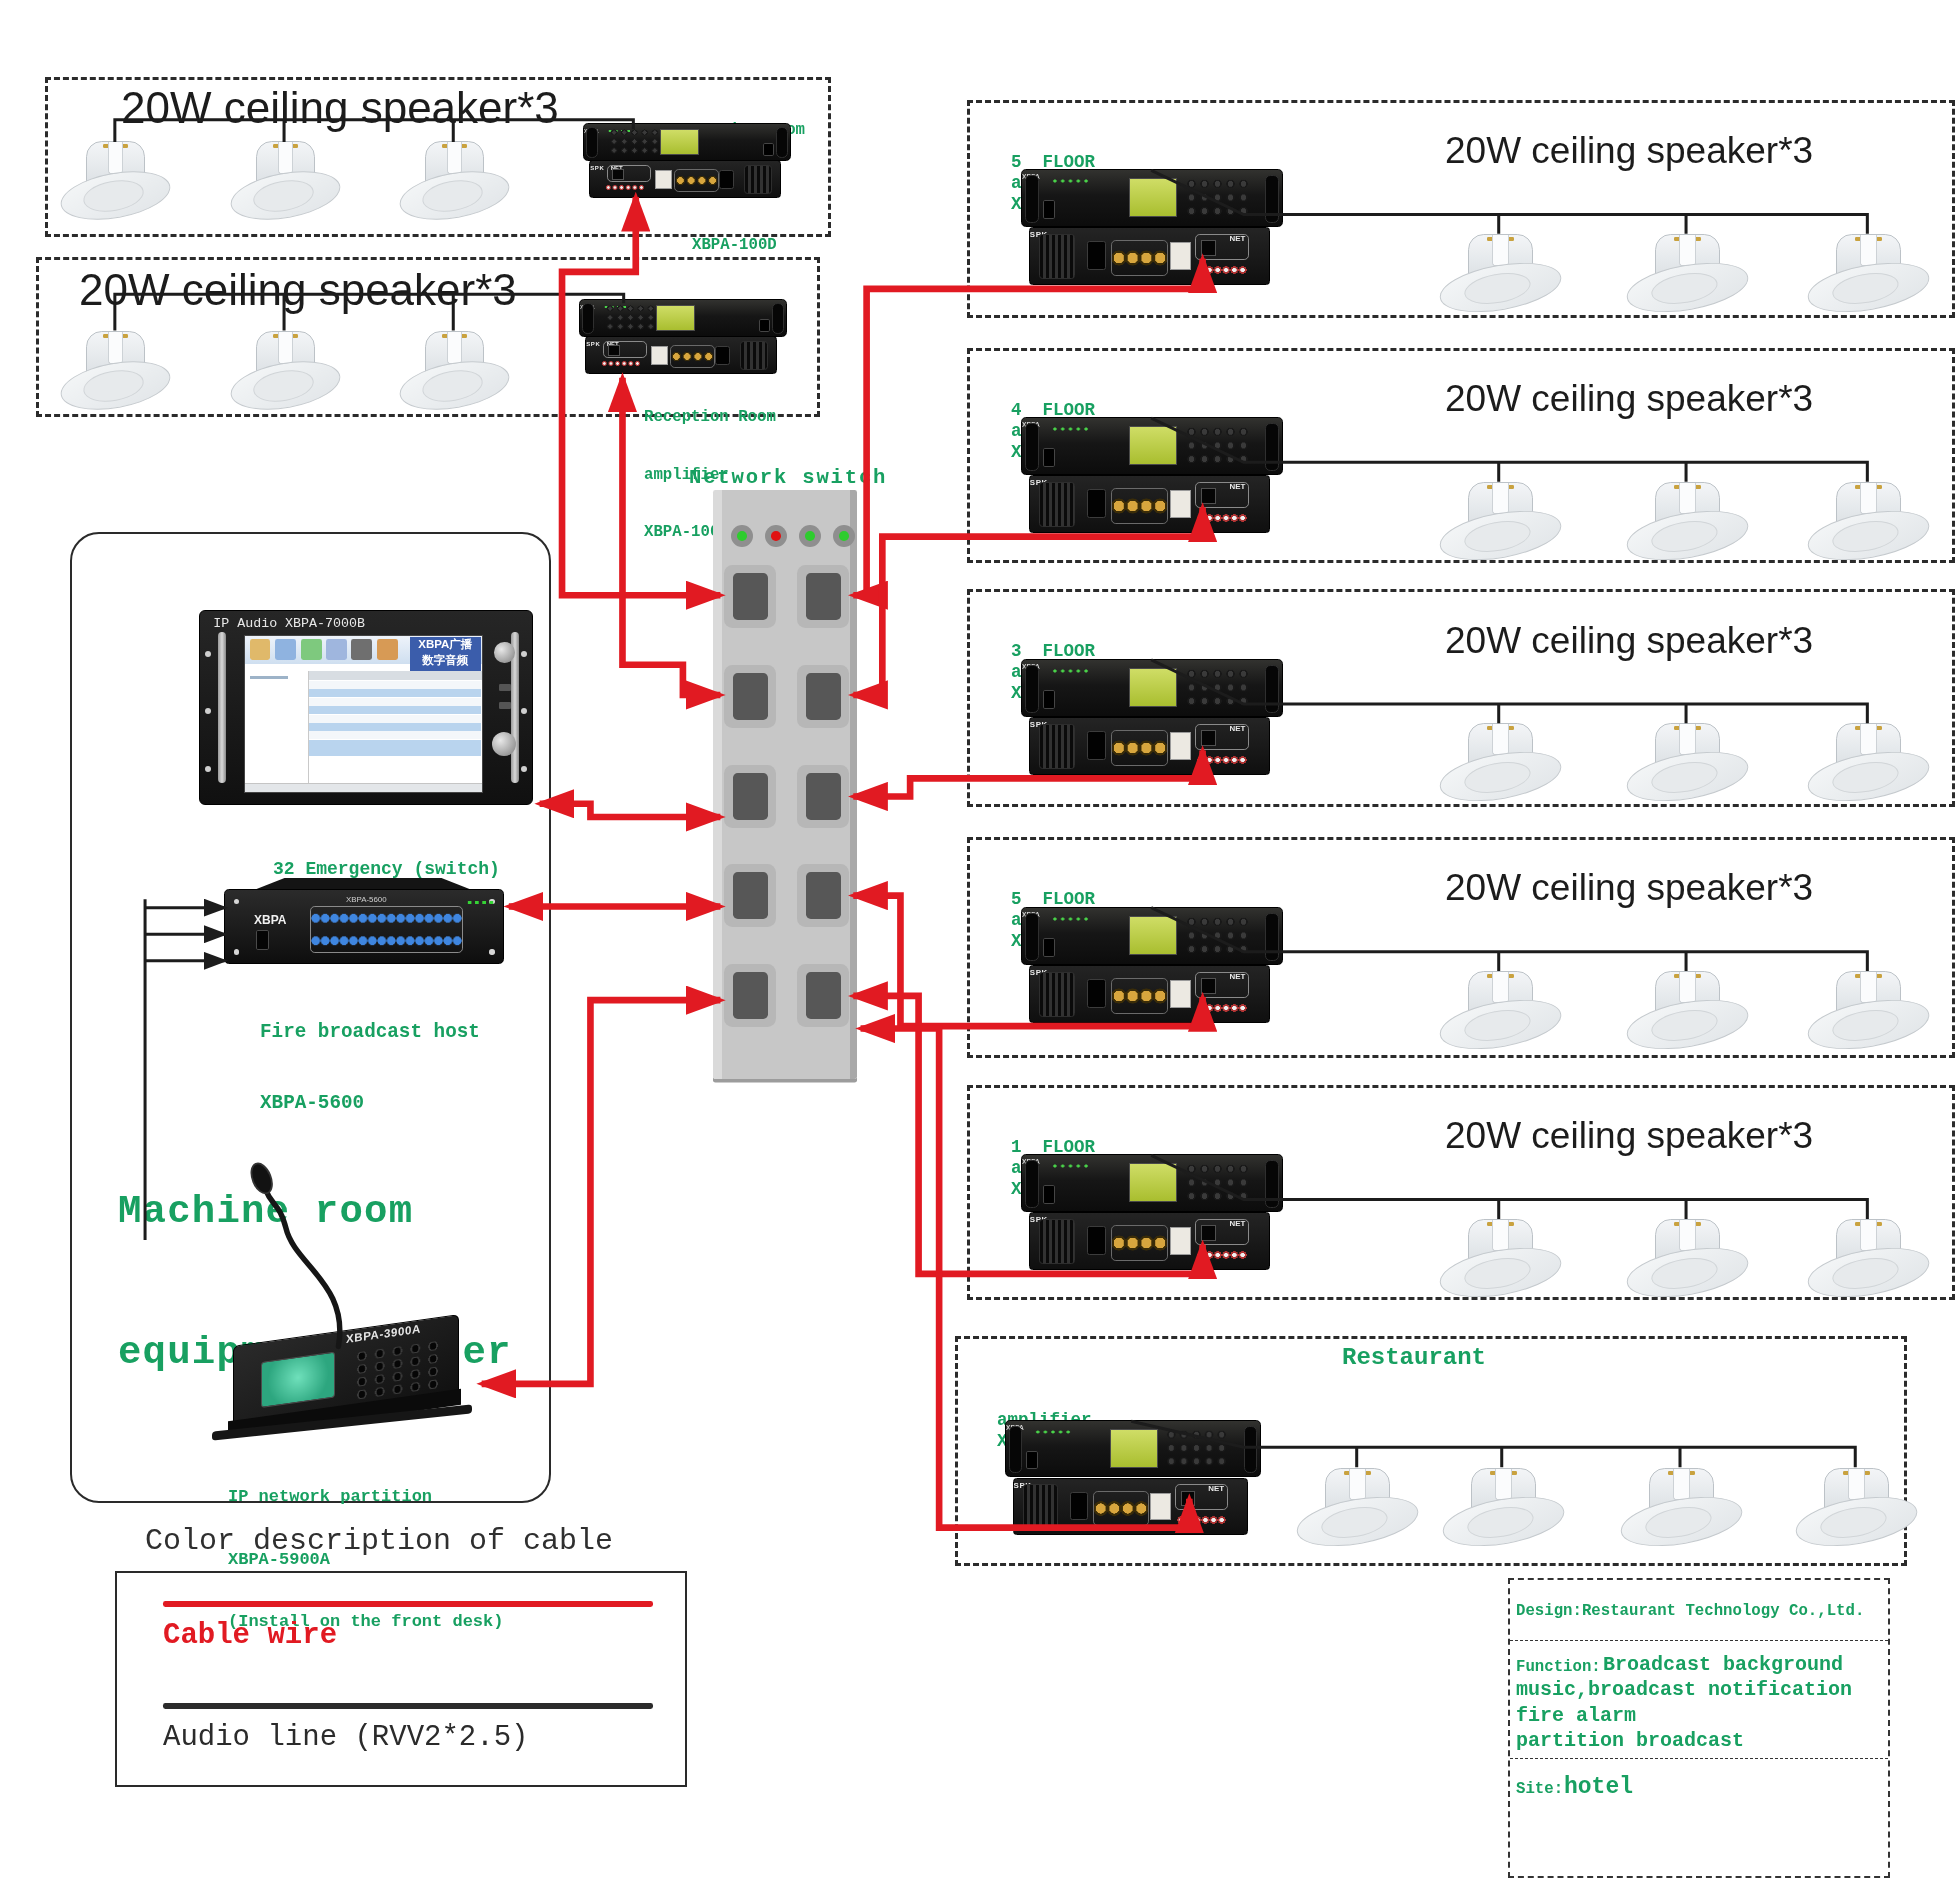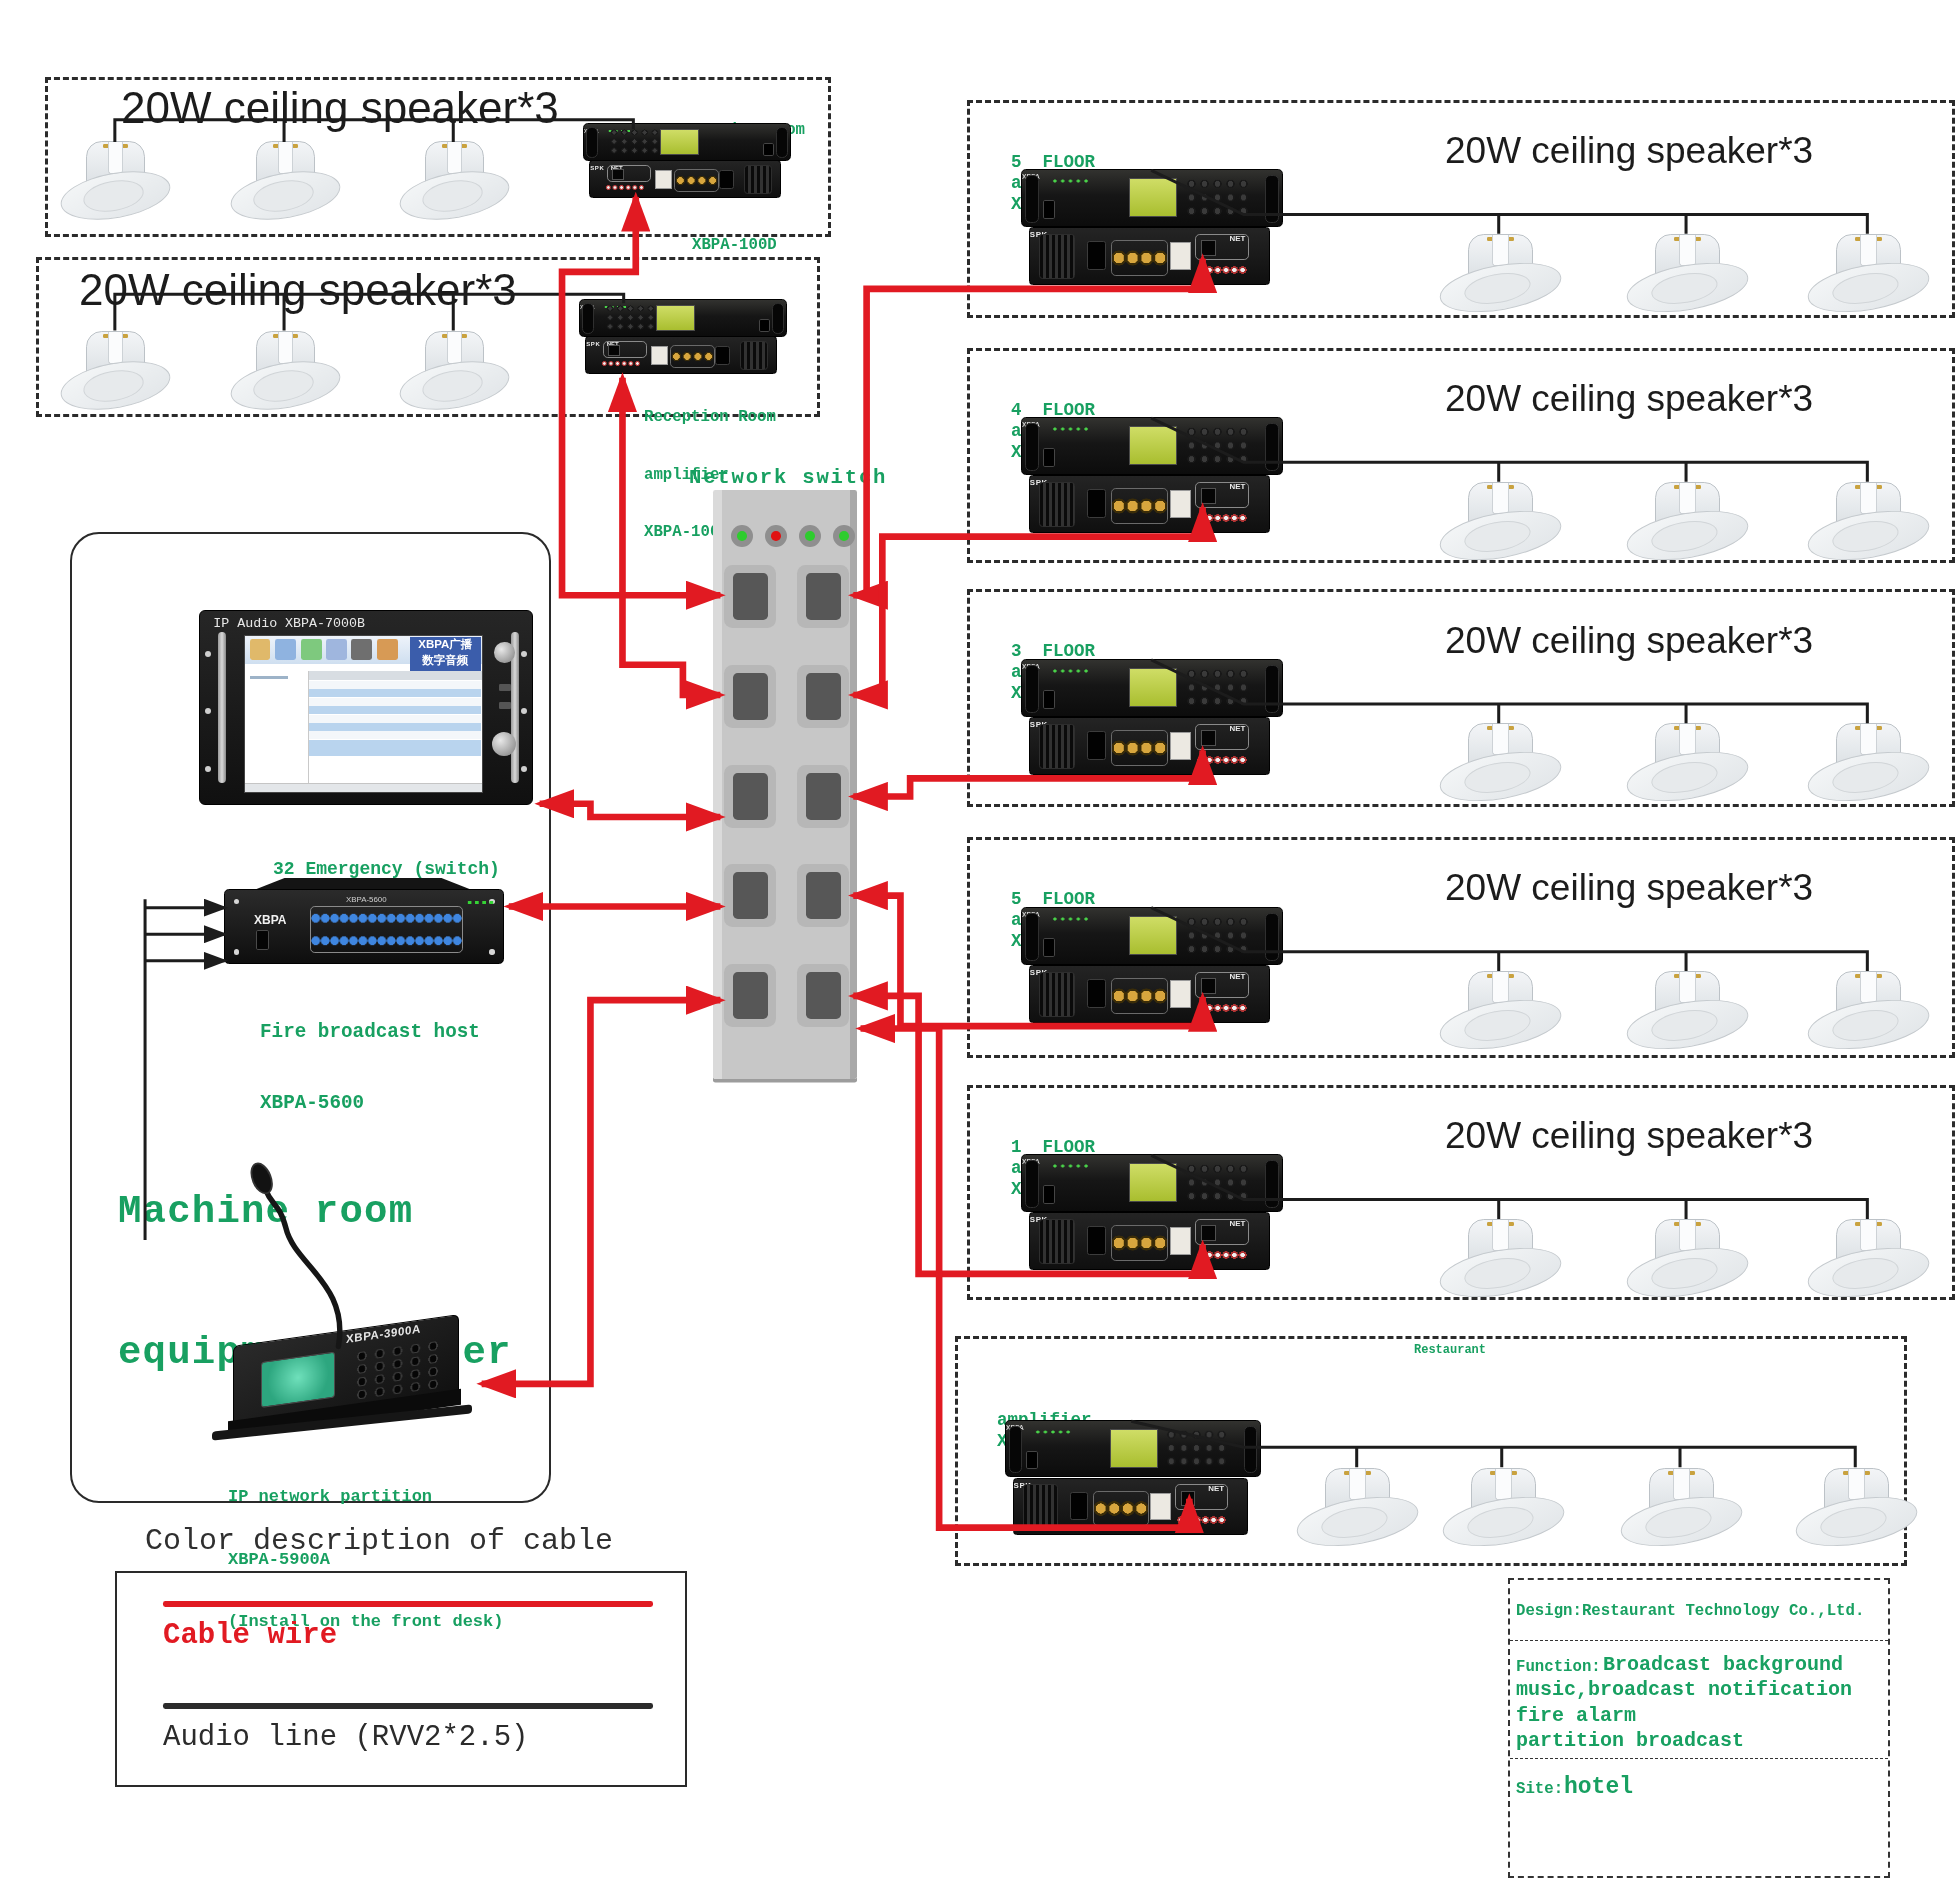--- a/index.html
+++ b/index.html
@@ -461,21 +461,21 @@
       <i class="mesh"></i>
     </div>
   <div class="spk" style="left:1807px;top:1219px;width:121px;height:76px">
       <i class="body"></i>
       <i class="slot"></i>
       <i class="face"></i>
       <i class="mesh"></i>
     </div>
 
   <div class="dashed-box" style="left:955px;top:1336px;width:946px;height:224px"></div>
-  <div class="gtext" style="left:1414px;top:1343px;font-size:12px">Restaurant</div>
+  <div class="gtext" style="left:1342px;top:1343px;font-size:24px">Restaurant</div>
   <div class="gtext" style="left:997px;top:1367px;font-size:17.5px">
     <span class="ln">amplifier</span><span class="ln">XBPA-100D</span>
   </div>
   <div class="amp" style="left:1005px;top:1420px;width:254px;height:115px">
     <i class="amp-front"><i class="ear e1"></i><i class="ear e2"></i><i class="amp-led"></i><b class="amp-brand">XBPA</b><i class="amp-pwr"></i><i class="amp-lcd"></i><i class="amp-btns"></i></i>
     <i class="amp-back"><i class="amp-fan"></i><i class="amp-sock"></i><b class="amp-spk-lab">SPK</b><i class="amp-spk-area"></i><i class="amp-sticker"></i><span class="amp-net">
           <b>NET</b>
           <i class="np"></i>
         </span><i class="amp-rca"></i></i>
   </div>

